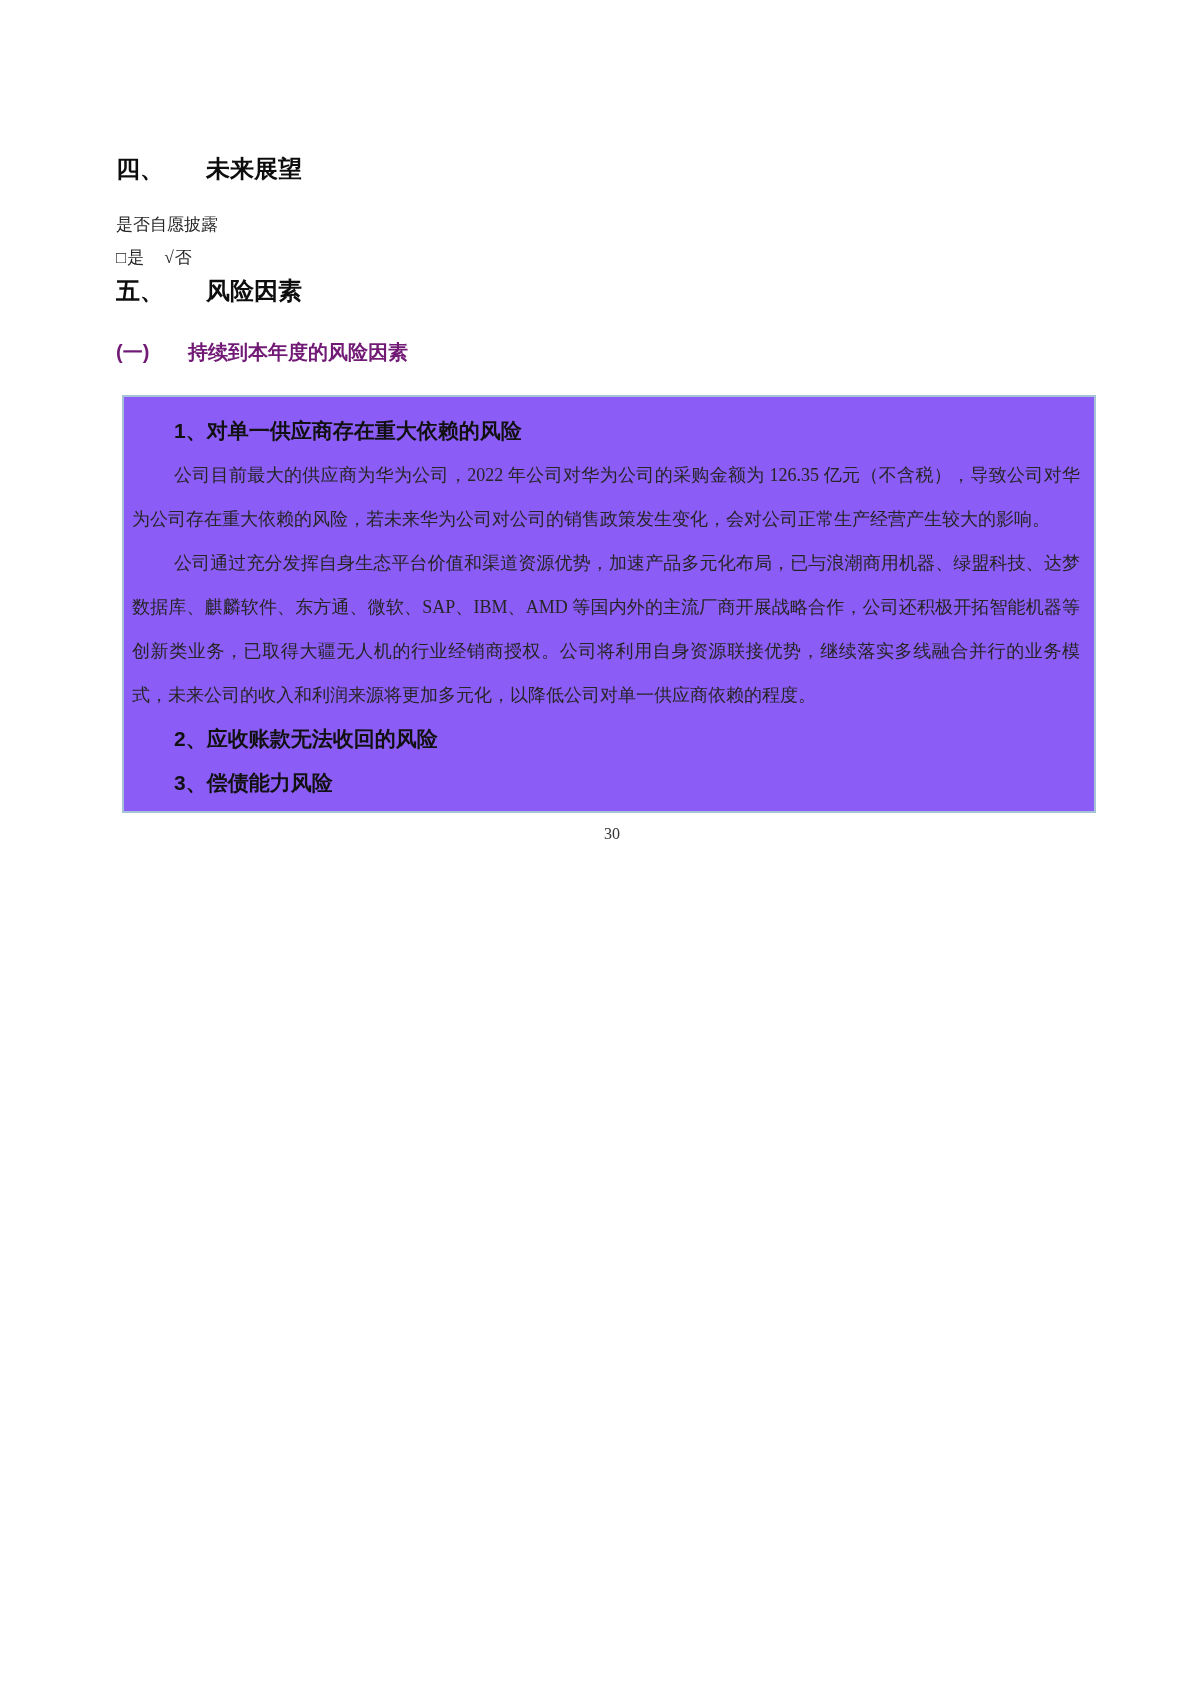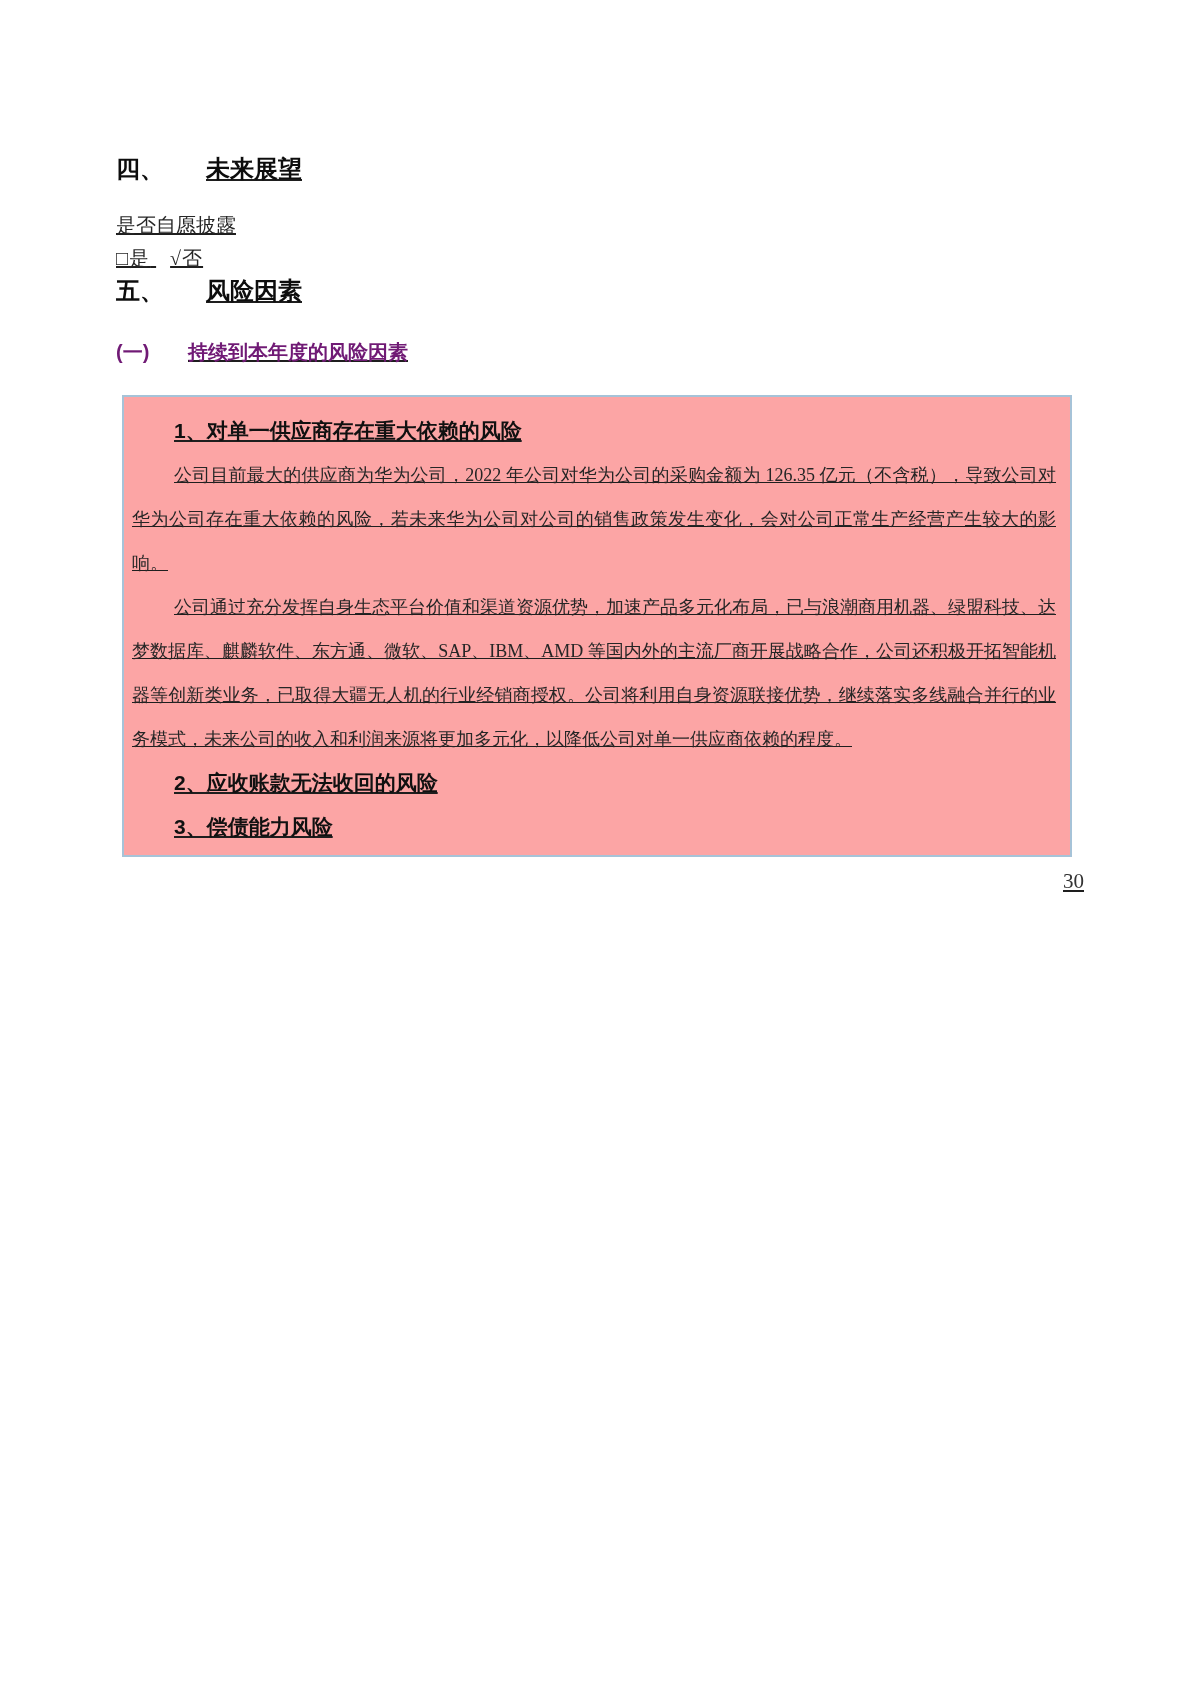--- a/index.html
+++ b/index.html
@@ -7,37 +7,36 @@
     width: 1200px; height: 1696px;
     background: #ffffff;
     color: #1e1e1e;
     font-family: "Liberation Serif", "DejaVu Serif", serif;
     overflow: hidden;
   }
   .page {
     position: relative;
     box-sizing: border-box;
     width: 1200px; height: 1520px;
-    padding: 155px 116px 0 116px;
-    text-decoration: underline;
+    padding: 155px 92px 0 116px;
   }
   
   .h-major {
     font-family: "Liberation Sans", "DejaVu Sans", sans-serif;
     font-weight: bold;
     font-size: 24px;
     line-height: 28px;
     color: #0d0d0d;
     margin: 0;
   }
   .h-major .h-num { display: inline-block; min-width: 90px; }
   .h-major.second { margin-top: 7px; }
   
   .body-line {
-    font-size: 20px;
+    font-size: 17px;
     line-height: 24px;
     margin: 0;
     color: #262626;
   }
   .body-line.question { margin-top: 30px; }
   .body-line.options  { margin-top: 9px; letter-spacing: 1px; }
   .body-line.options .opt-no { margin-left: 14px; }
   
   .h-sub {
     font-family: "Liberation Sans", "DejaVu Sans", sans-serif;
@@ -47,43 +46,43 @@
     color: #701a75;
     margin: 36px 0 0 0;
   }
   .h-sub .h-num { display: inline-block; min-width: 72px; }
   
   .risk-box {
     box-sizing: border-box;
     margin: 31px 12px 0 6px;
     border: 2px solid #a6c3d8;
     padding: 12px 14px 6px 8px;
-    background: #fca5a5;
+    background: #8b5cf6;
   }
   .risk-box h3 {
     font-family: "Liberation Sans", "DejaVu Sans", sans-serif;
     font-weight: bold;
     font-size: 21px;
     line-height: 44px;
     margin: 0;
     text-indent: 42px;
     color: #111111;
   }
   .risk-box p {
     font-size: 18px;
     line-height: 44px;
     margin: 0;
     text-indent: 42px;
     text-align: justify;
     color: #262626;
   }
   .page-number {
     margin-top: 12px;
-    text-align: right;
-    font-size: 21px;
+    text-align: center;
+    font-size: 16px;
     color: #333333;
   }
 </style>
 </head>
 <body>
 
 <div class="page">
 
   <h1 class="h-major">
     <span class="h-num">四、</span><span>未来展望</span>

